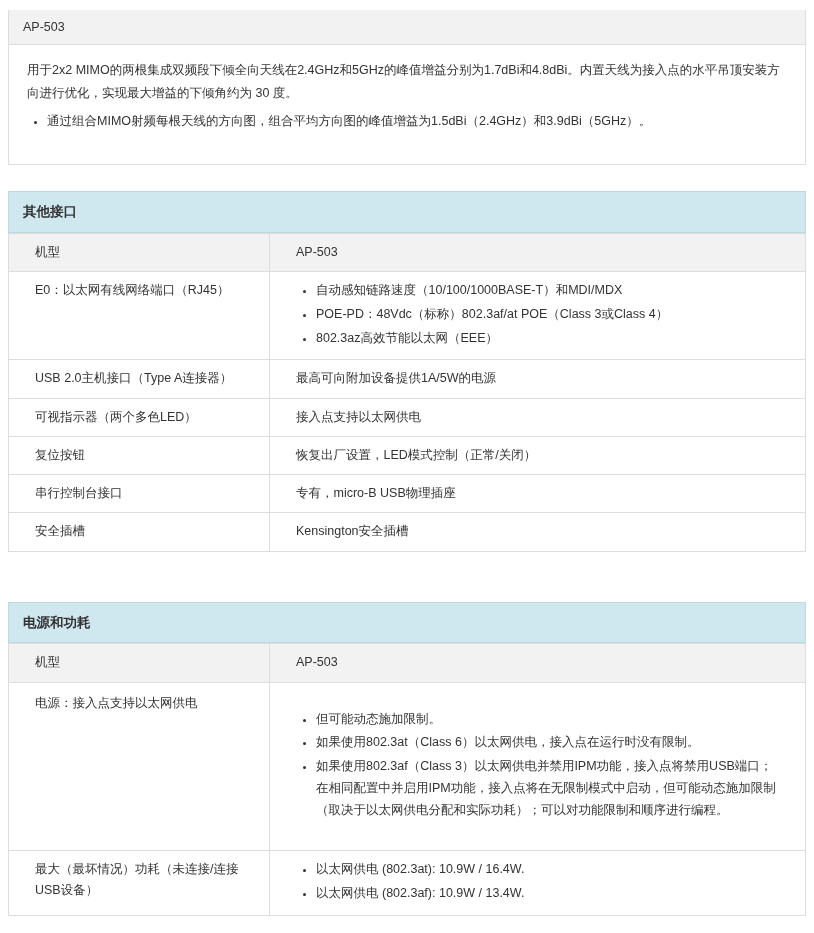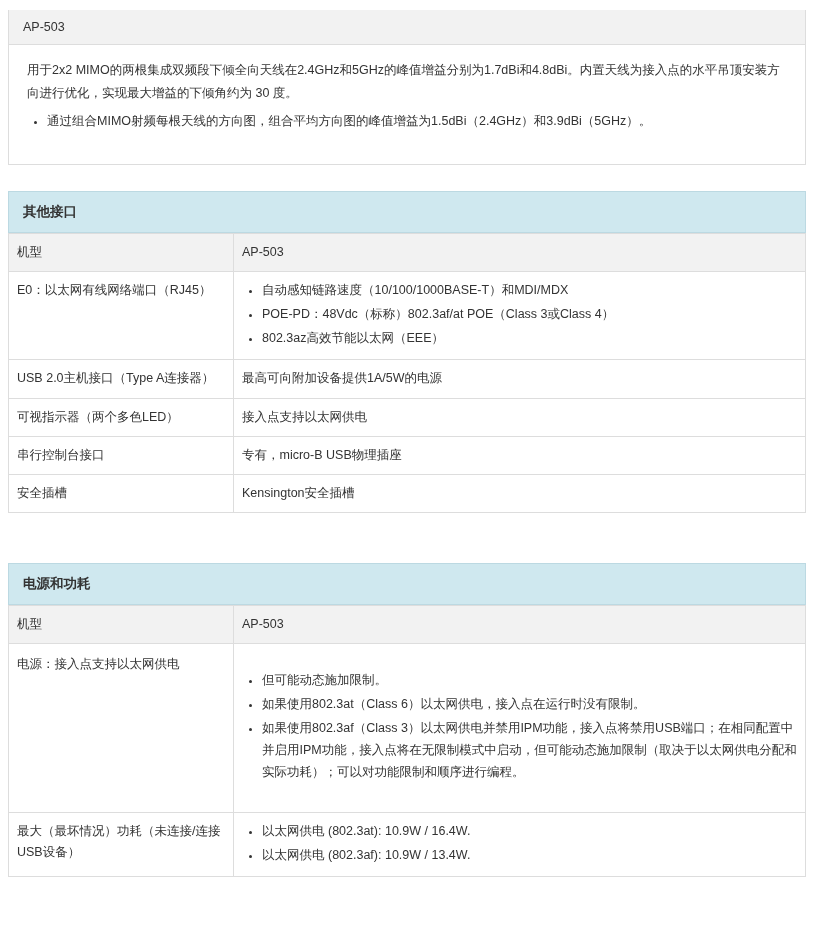--- a/index.html
+++ b/index.html
@@ -32,21 +32,21 @@
     color: #333333;
   }
   table.spec {
     width: 100%;
     border-collapse: collapse;
     table-layout: fixed;
   }
   table.spec td {
     border: 1px solid #dddddd;
     vertical-align: top;
-    padding: 8px 8px;
+    padding: 8px 26px;
     font-size: 12.5px;
     line-height: 1.7;
   }
   td.col-label {
     width: 208px;
   }
   tr.model-row td {
     background: #f2f2f2;
   }
   .model-strip {
@@ -127,20 +127,24 @@
       </tr>
       <tr>
         <td class="col-label">USB 2.0主机接口（Type A连接器）</td>
         <td>最高可向附加设备提供1A/5W的电源</td>
       </tr>
       <tr>
         <td class="col-label">可视指示器（两个多色LED）</td>
         <td>接入点支持以太网供电</td>
       </tr>
       <tr>
+        <td class="col-label">复位按钮</td>
+        <td>恢复出厂设置，LED模式控制（正常/关闭）</td>
+      </tr>
+      <tr>
         <td class="col-label">串行控制台接口</td>
         <td>专有，micro-B USB物理插座</td>
       </tr>
       <tr>
         <td class="col-label">安全插槽</td>
         <td>Kensington安全插槽</td>
       </tr>
     </tbody>
       </table>
   </div>

